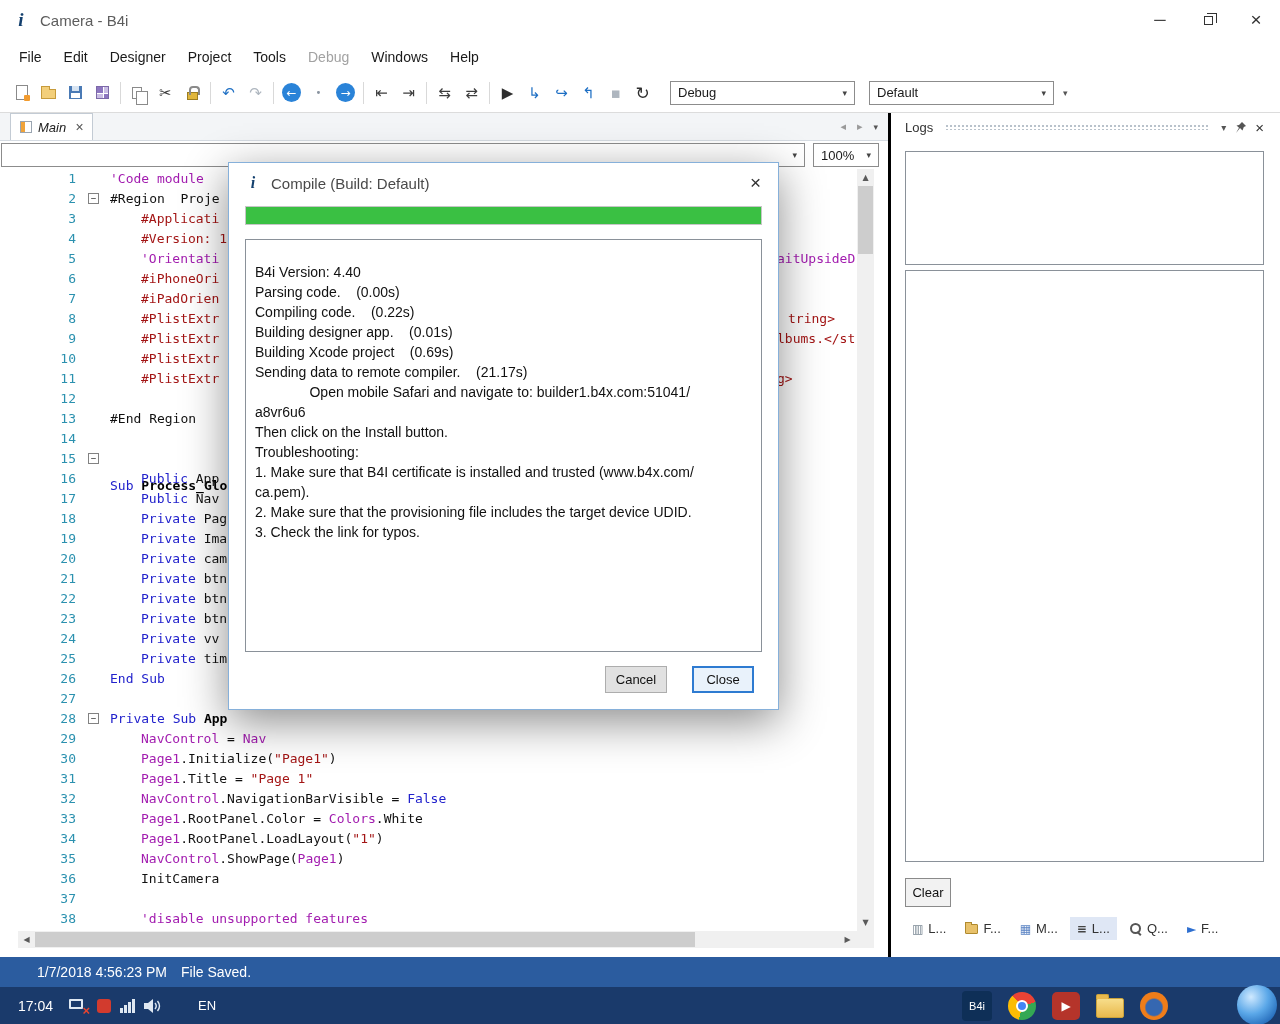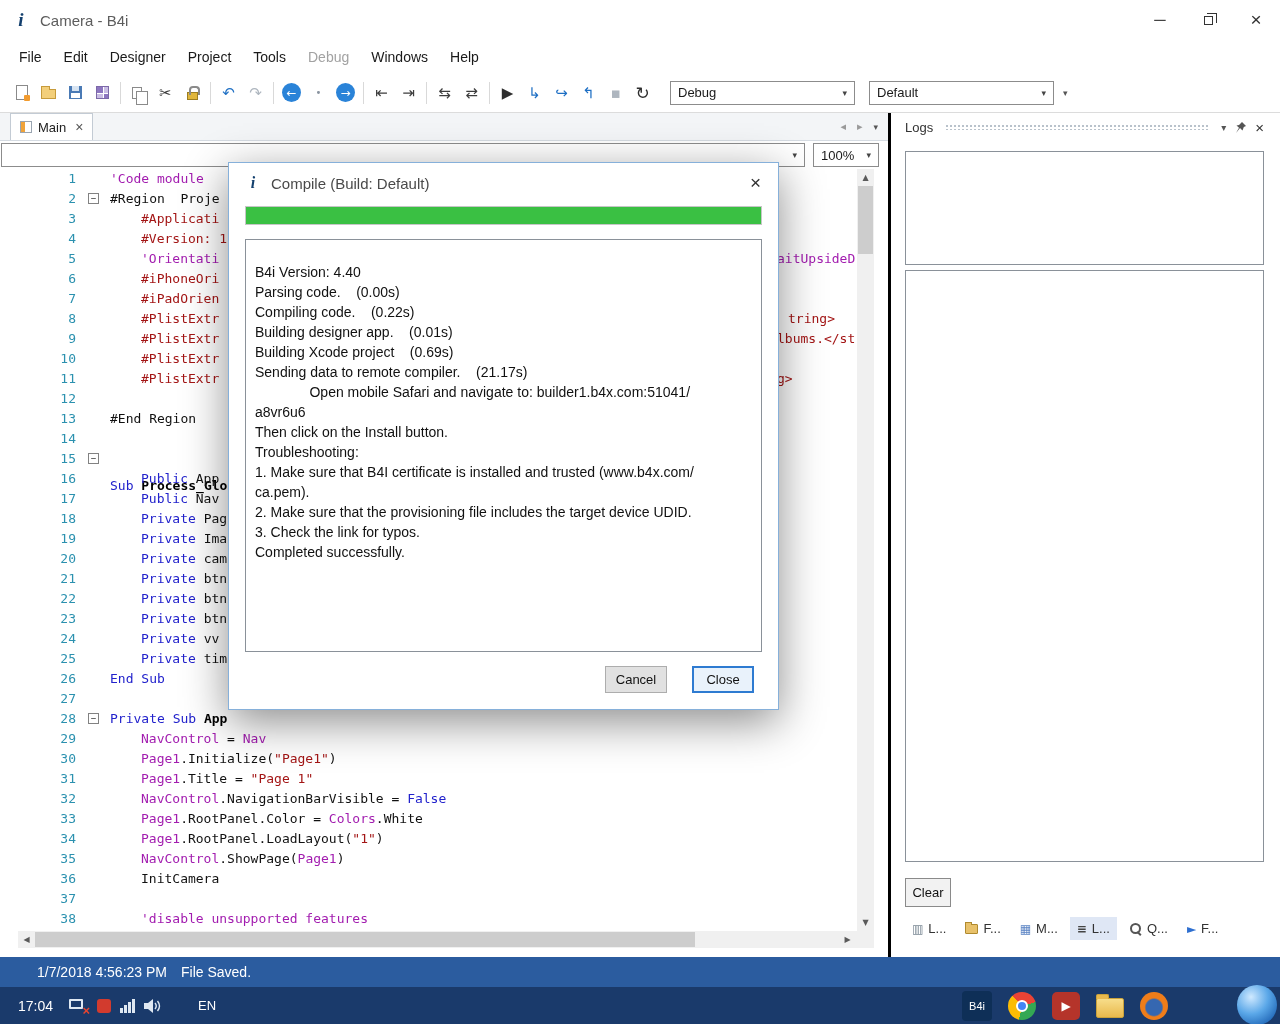--- a/index.html
+++ b/index.html
@@ -52,21 +52,21 @@
   .combo .caret { font-size:9px; color:#444; margin-left:6px; font-family:"DejaVu Sans", sans-serif; }
   .combo.cfg { width:185px; margin-left:14px; }
   .tb-overflow { margin-left:9px; font-size:9px; color:#555; font-family:"DejaVu Sans", sans-serif; }
 
   
   .mainrow { display:flex; height:844px; }
   .leftcol { width:888px; display:flex; flex-direction:column; background:#fff; }
 
   
   .tabstrip { height:28px; background:#f3f5f7; border-bottom:1px solid #d5dbe2; display:flex; align-items:flex-end; }
-  .tab { height:27px; background:#fff; border:1px solid #c3cbd4; border-bottom:none; display:flex; align-items:center; gap:6px; padding:0 9px; margin-left:10px; font-size:13px; color:#222; }
+  .tab { height:27px; background:#fff; border:1px solid #c3cbd4; border-bottom:none; display:flex; align-items:center; gap:6px; padding:0 9px; margin-left:10px; font-size:13px; color:#222;font-style:italic; }
   .tabicon { width:12px; height:12px; border:1px solid #9aa5b1; background:linear-gradient(90deg,#f0a33a 0 4px,#fff 4px); }
   .tabclose { font-size:14px; color:#555; margin-left:3px; }
   .tabnav { margin-left:auto; display:flex; align-items:center; gap:11px; padding-right:10px; font-family:"DejaVu Sans", sans-serif; color:#9a9a9a; font-size:11px; height:100%; }
   .tabnav .dk { color:#555; font-size:9px; }
 
   
   .navrow { height:28px; display:flex; align-items:center; background:#fff; padding-left:1px; }
   .combo.wide { width:804px; }
   .combo.zoom { width:66px; margin-left:8px; }
 
@@ -454,21 +454,20 @@
           <div>Building Xcode project    (0.69s)</div>
           <div>Sending data to remote compiler.    (21.17s)</div>
           <div>              Open mobile Safari and navigate to: builder1.b4x.com:51041/</div>
           <div>a8vr6u6</div>
           <div>Then click on the Install button.</div>
           <div>Troubleshooting:</div>
           <div>1. Make sure that B4I certificate is installed and trusted (www.b4x.com/</div>
           <div>ca.pem).</div>
           <div>2. Make sure that the provisioning file includes the target device UDID.</div>
           <div>3. Check the link for typos.</div>
-          <div>Completed successfully.</div>
         </div>
       <div class="dlg-buttons">
         <button>Cancel</button>
         <button class="default">Close</button>
       </div>
     </div>
   </div>
 
 </div>
 

